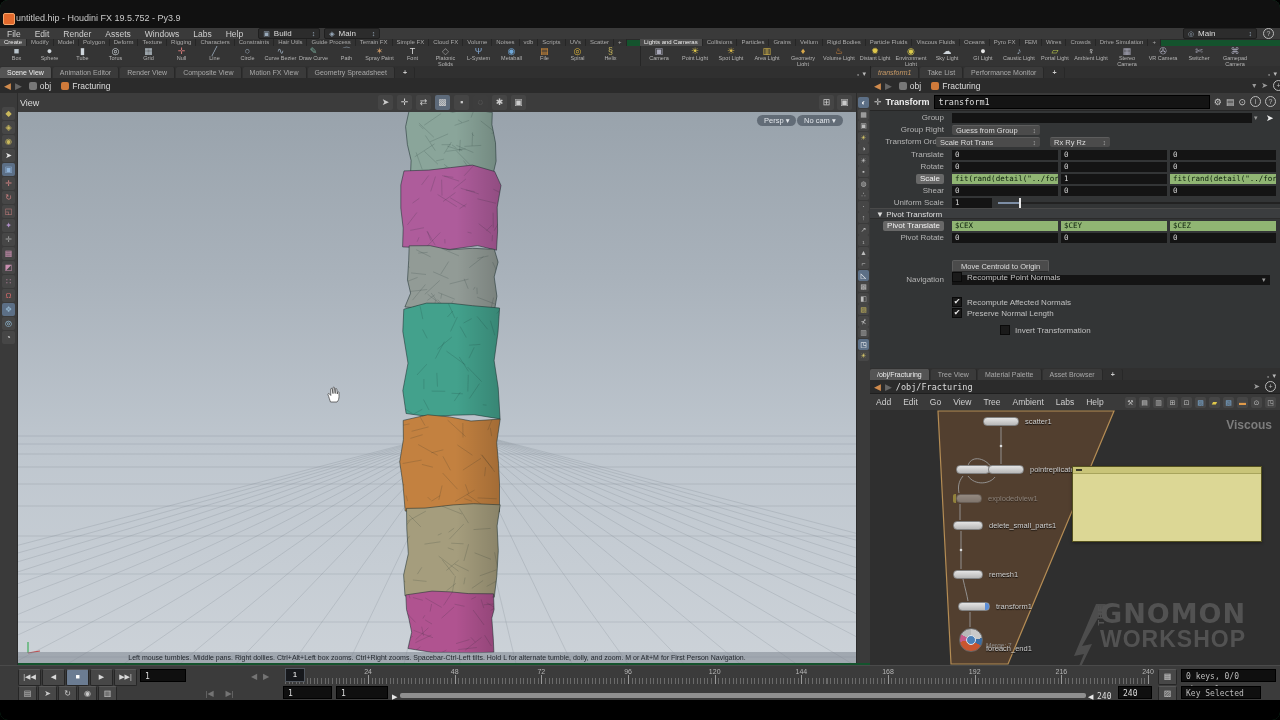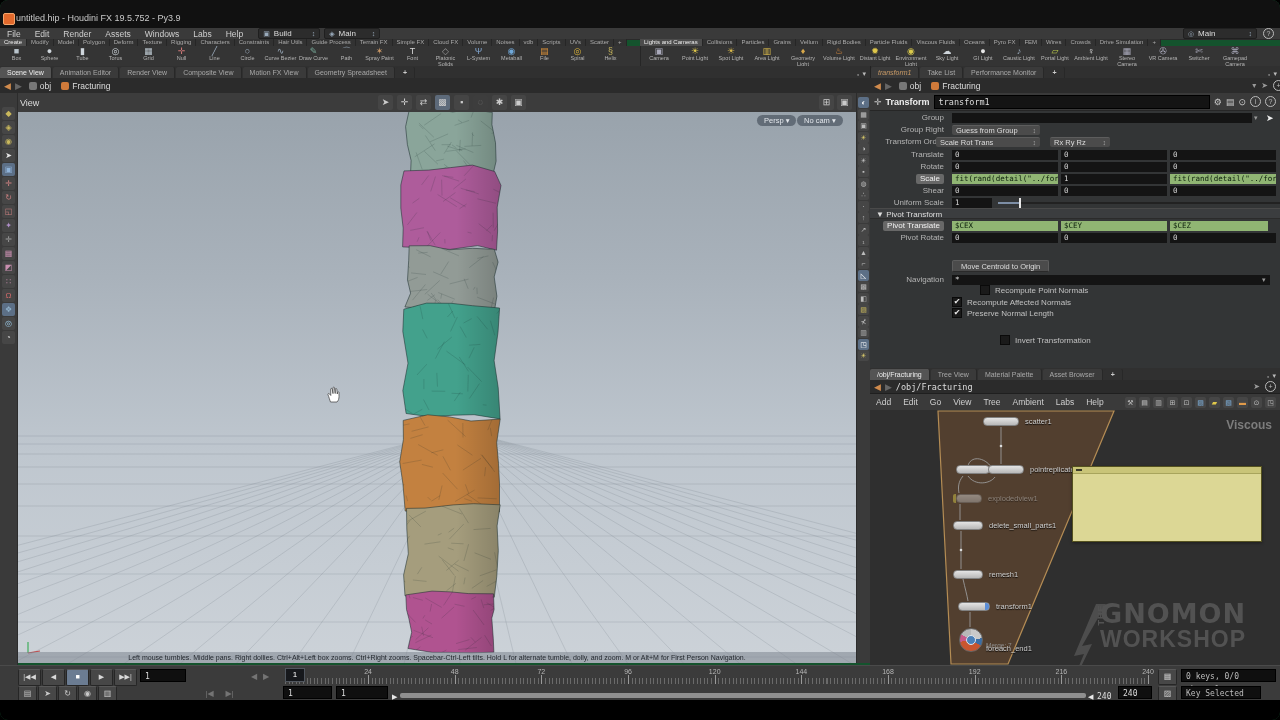--- a/index.html
+++ b/index.html
@@ -891,41 +891,41 @@
       <div class="prow" style="top: 93px;">
         <span class="plabel">Shear</span>
         <span class="pfield" style="left: 82px; width: 106px;">0</span>
         <span class="pfield" style="left: 191px; width: 106px;">0</span>
         <span class="pfield" style="left: 300px; width: 106px;">0</span>
       </div>
       <div class="prow" style="top: 128px;">
         <span class="plabel hl">Pivot Translate</span>
         <span class="pfield green" style="left: 82px; width: 106px;">$CEX</span>
         <span class="pfield green" style="left: 191px; width: 106px;">$CEY</span>
-        <span class="pfield green" style="left: 300px; width: 98px;">$CEZ</span>
+        <span class="pfield green" style="left: 300px; width: 106px;">$CEZ</span>
       </div>
       <div class="prow" style="top: 140px;">
         <span class="plabel">Pivot Rotate</span>
         <span class="pfield" style="left: 82px; width: 106px;">0</span>
         <span class="pfield" style="left: 191px; width: 106px;">0</span>
         <span class="pfield" style="left: 300px; width: 106px;">0</span>
       </div>
-      <div class="chkrow" style="top: 192px; padding-left: 28px;">
+      <div class="chkrow" style="top: 179px;">
         <span class="chkbox"></span>
         <span class="chklabel">Recompute Point Normals</span>
       </div>
       <div class="chkrow" style="top: 204px;">
         <span class="chkbox">✔</span>
         <span class="chklabel">Recompute Affected Normals</span>
       </div>
       <div class="chkrow" style="top: 215px;">
         <span class="chkbox">✔</span>
         <span class="chklabel">Preserve Normal Length</span>
       </div>
-      <div class="chkrow" style="top: 242px; padding-left: 48px;">
+      <div class="chkrow" style="top: 232px; padding-left: 48px;">
         <span class="chkbox"></span>
         <span class="chklabel">Invert Transformation</span>
       </div>
     </div>
 
   <div class="abs tabrow" id="nettabs">
       <div class="ptab act">/obj/Fracturing</div>
       <div class="ptab">Tree View</div>
       <div class="ptab">Material Palette</div>
       <div class="ptab">Asset Browser</div>

